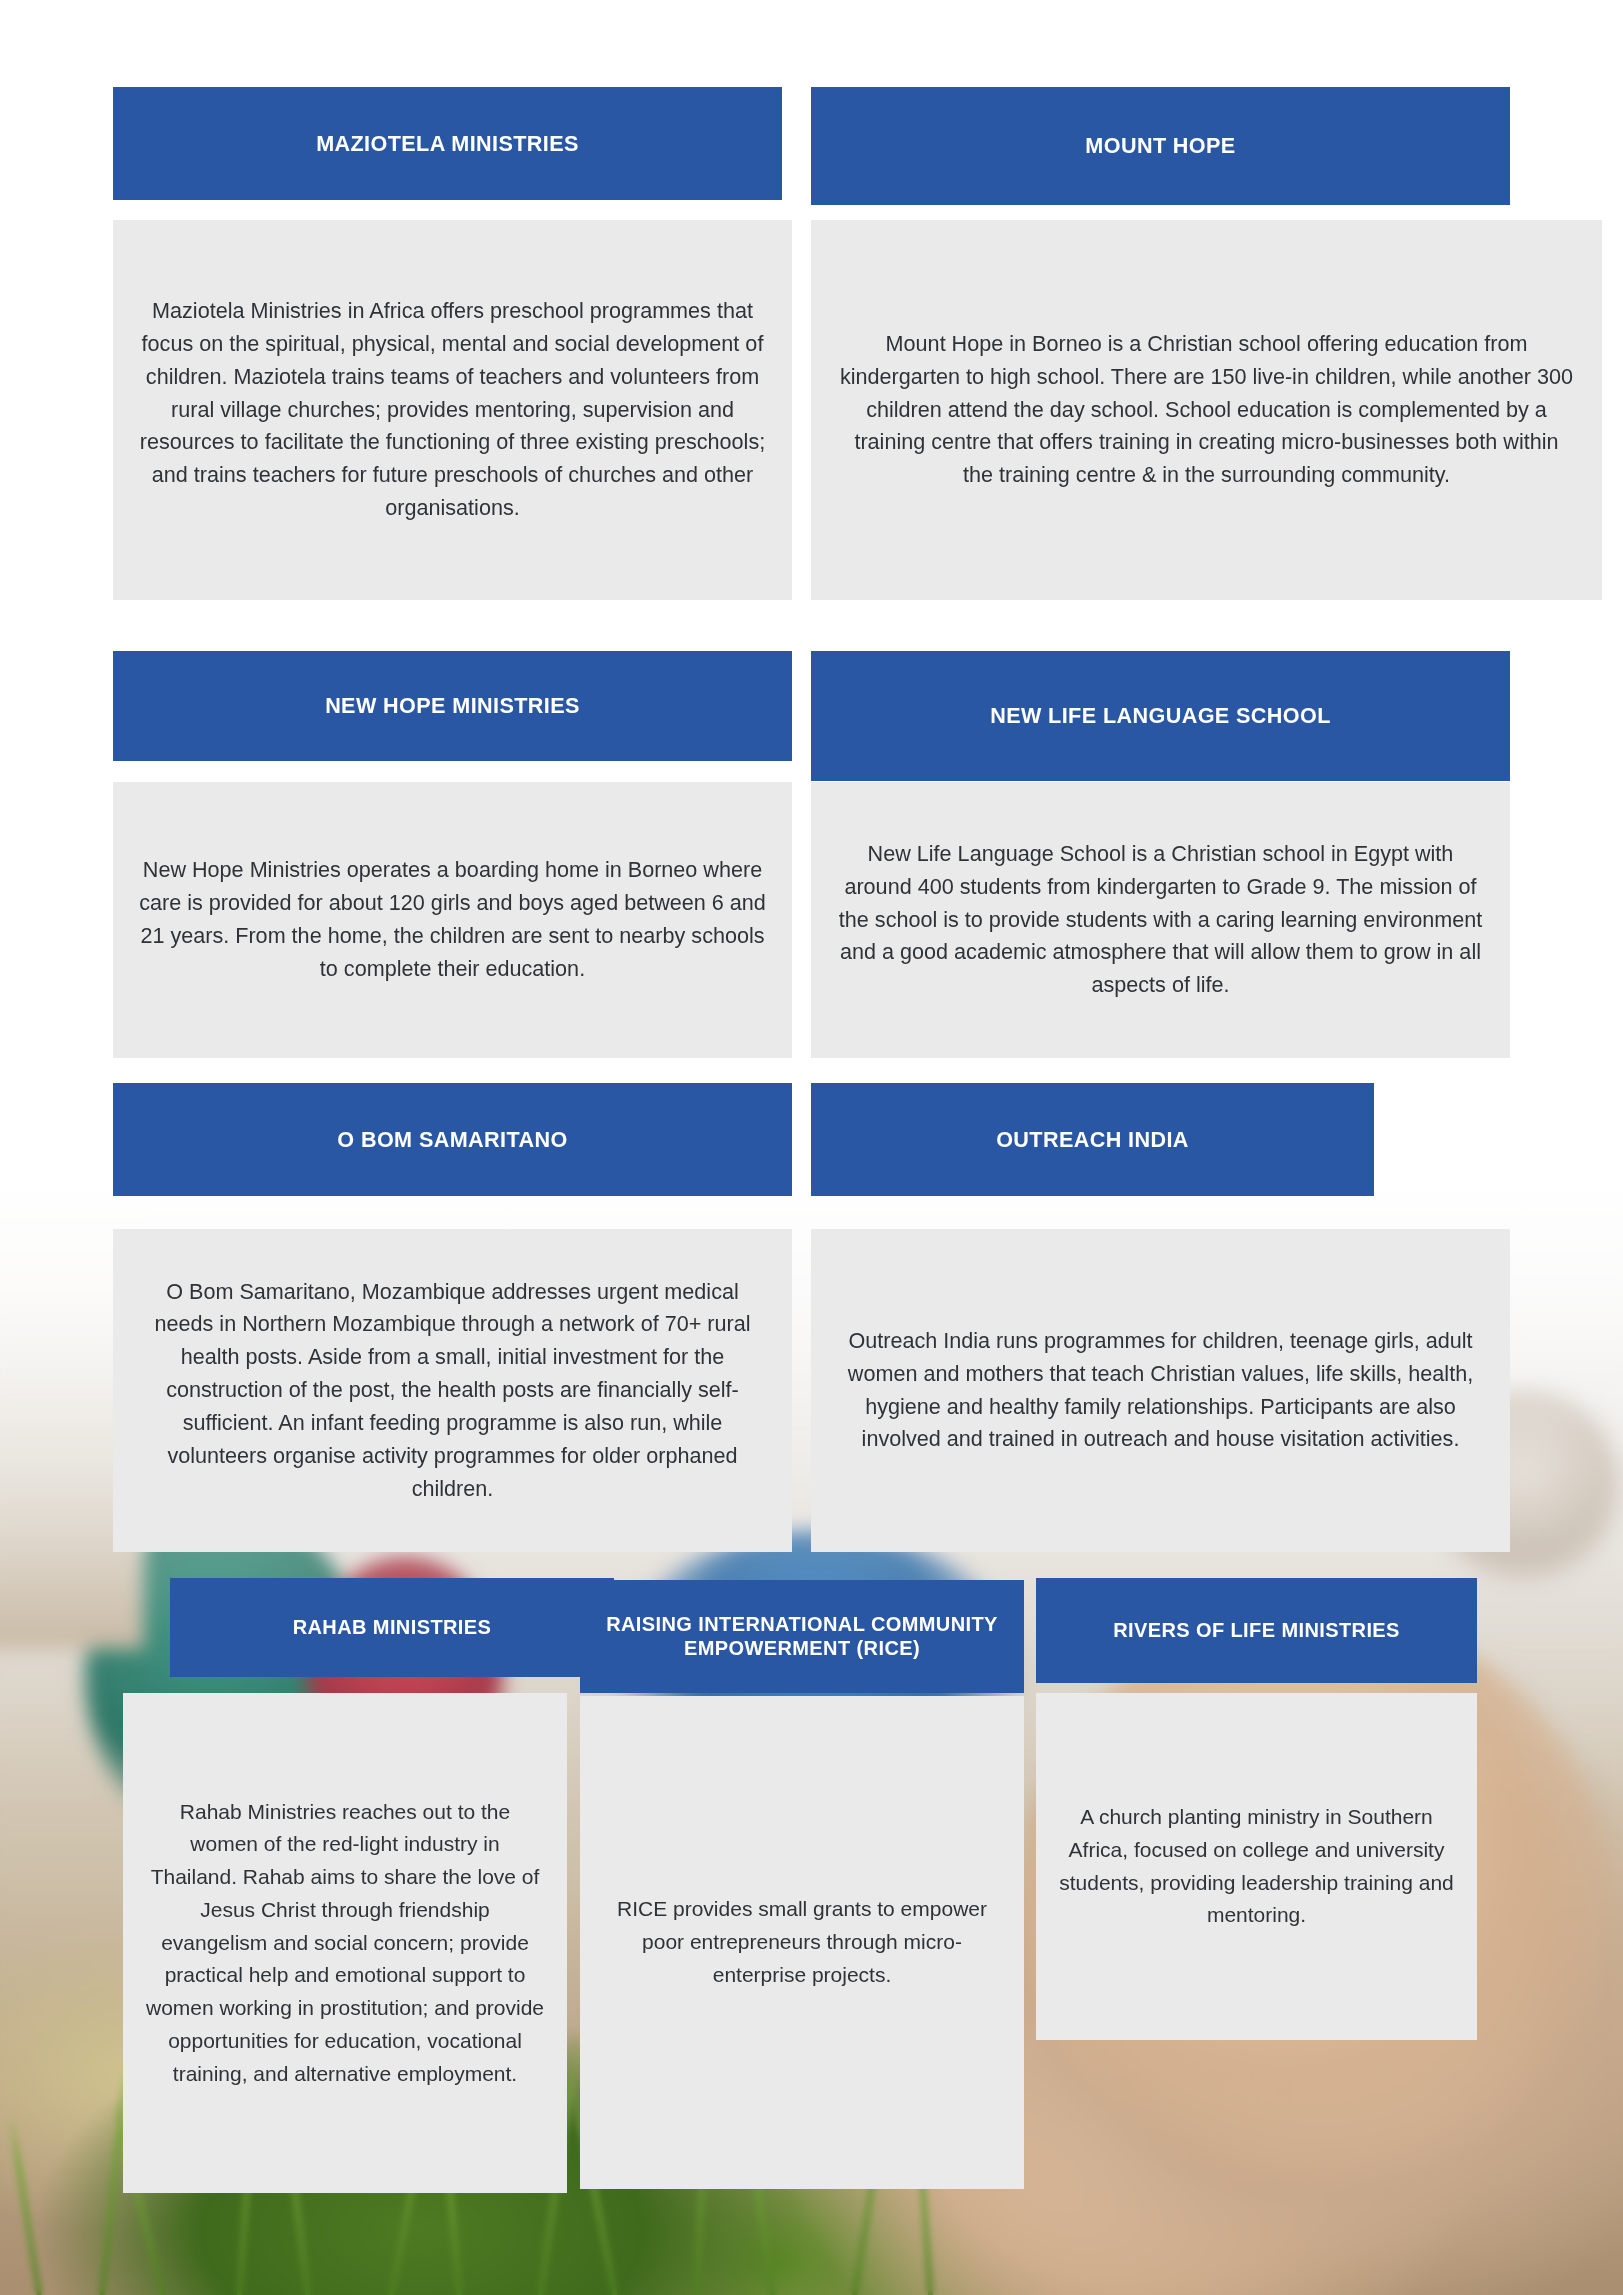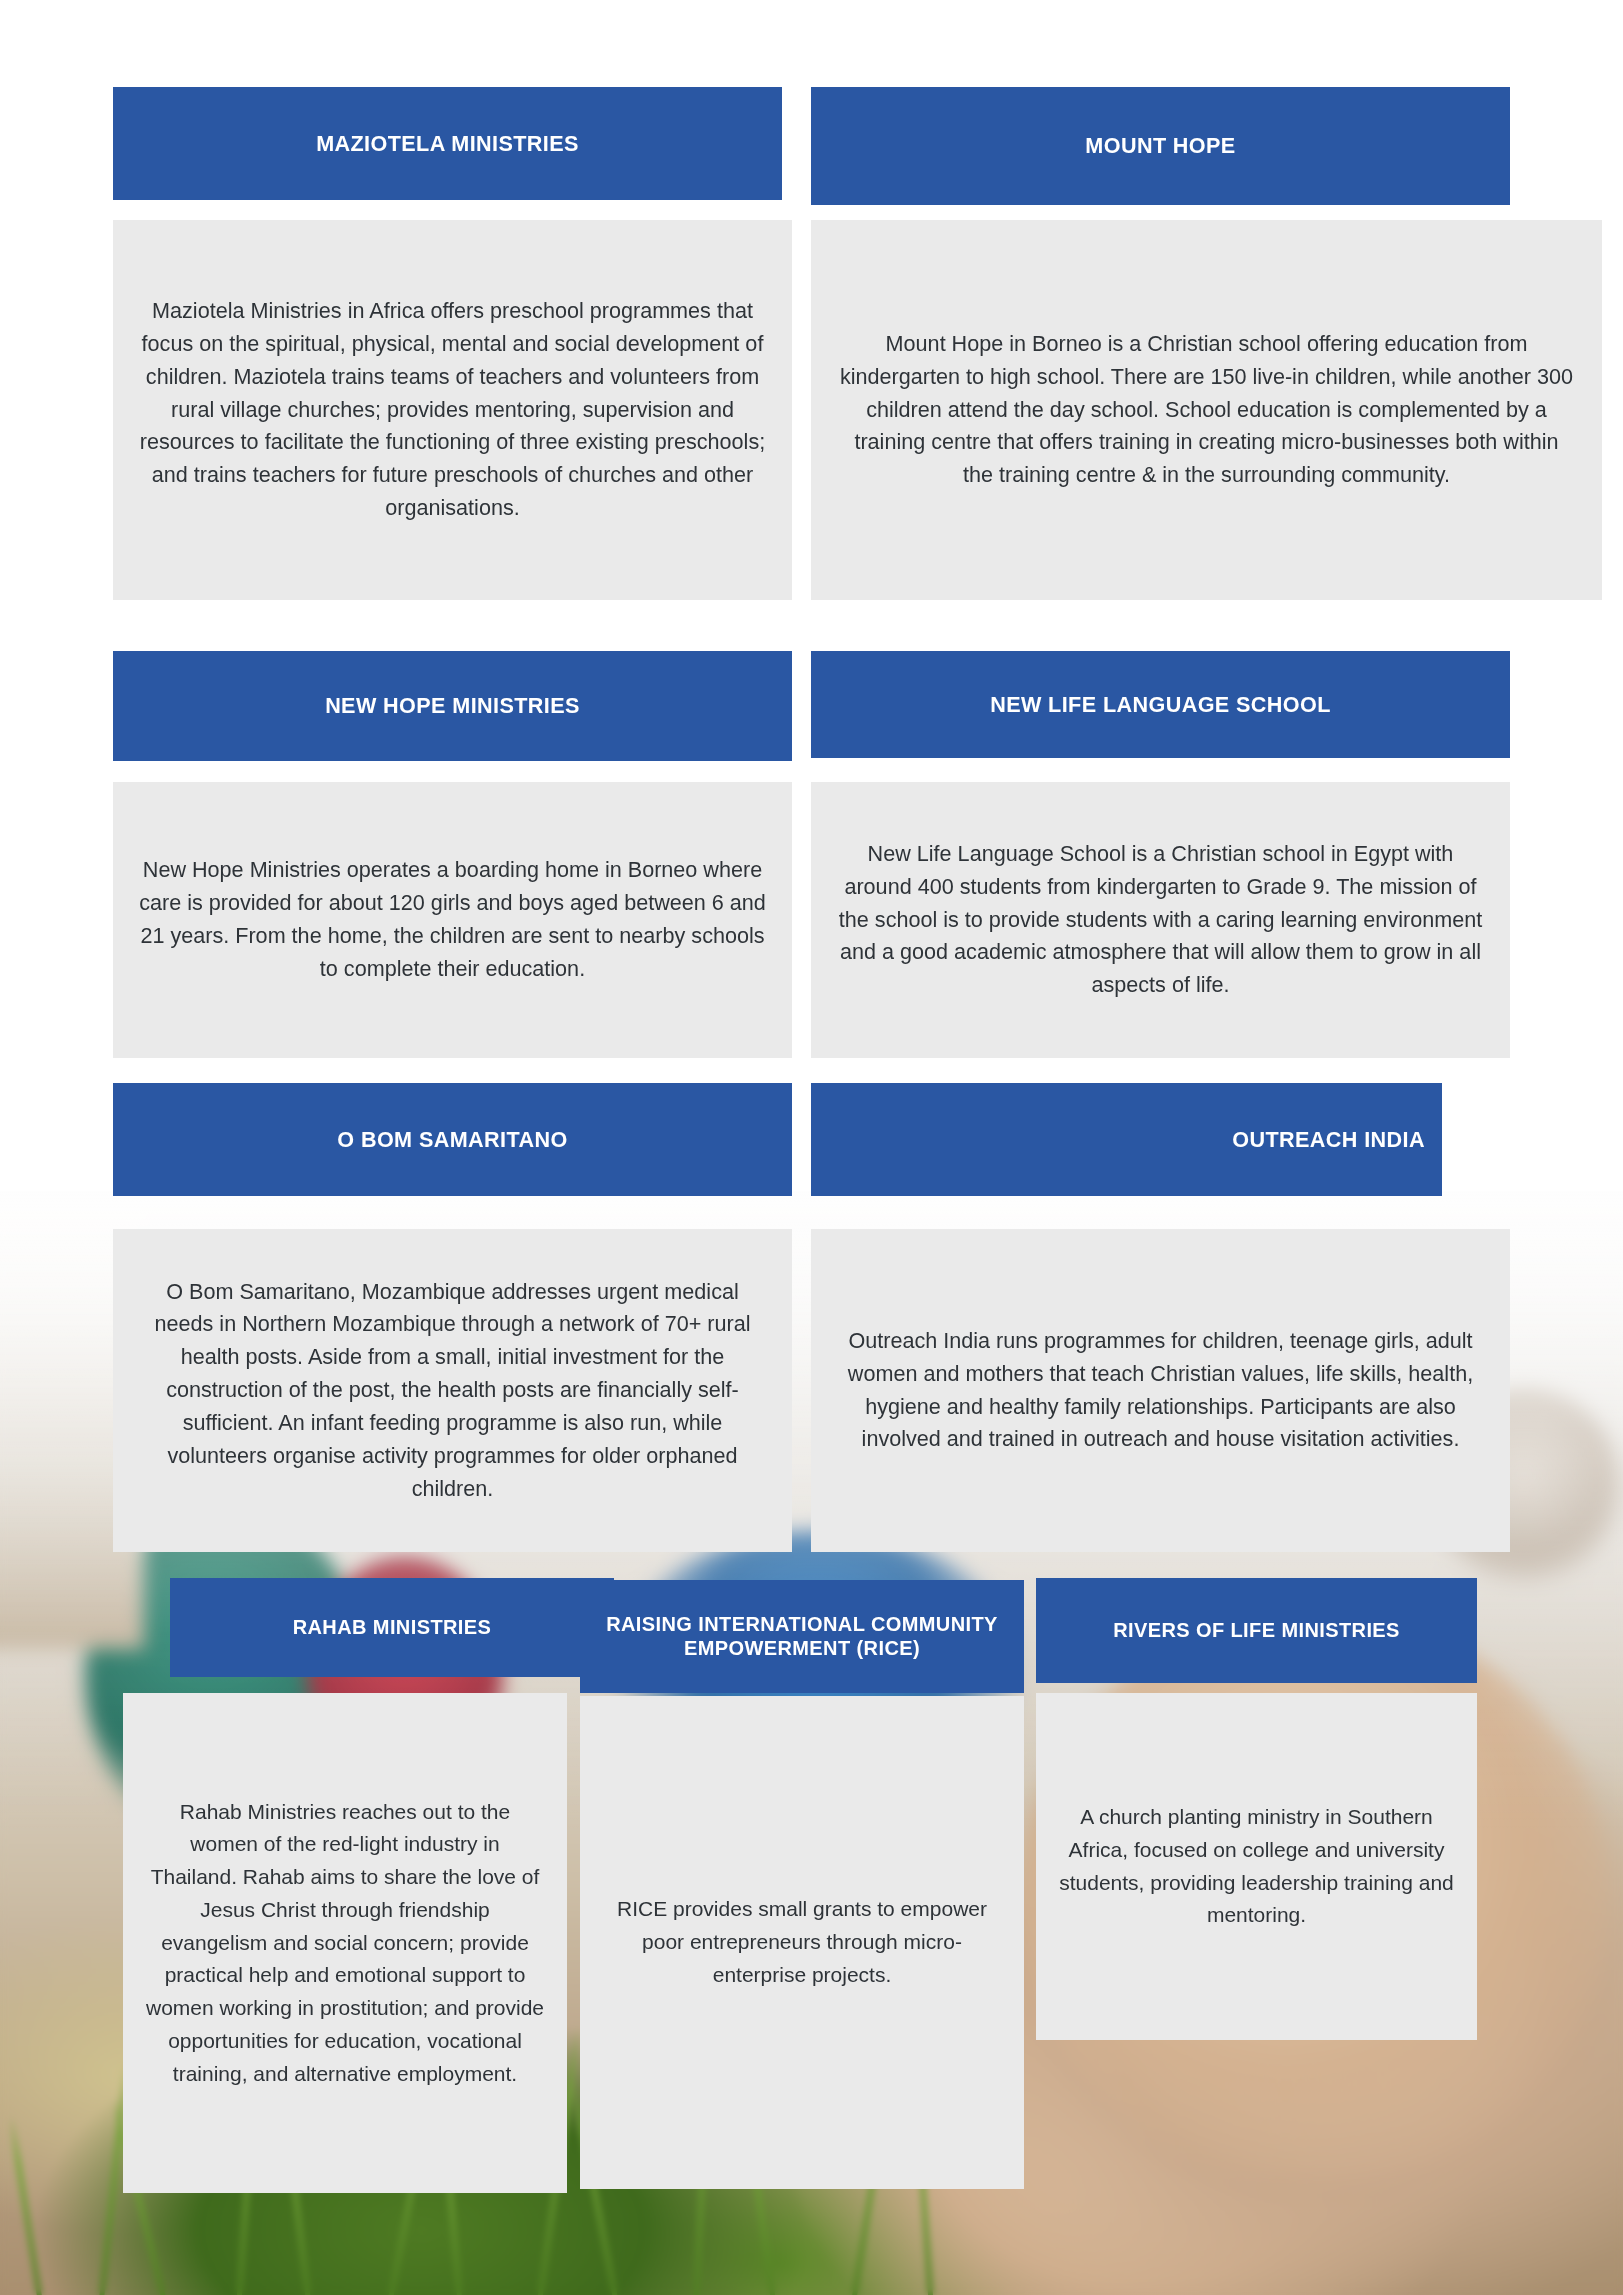--- a/index.html
+++ b/index.html
@@ -112,27 +112,27 @@
 
   
   #card-maziotela .card-header   { left:113px;  top:87px;  width:669px; height:113px; }
   #card-maziotela .card-body     { left:113px;  top:220px;  width:679px; height:380px; }
   #card-mounthope .card-header   { left:811px; top:87px;  width:699px; height:118px; }
   #card-mounthope .card-body     { left:811px; top:220px;  width:791px; height:380px; }
 
   
   #card-newhope .card-header     { left:113px;  top:651px;  width:679px; height:110px; }
   #card-newhope .card-body       { left:113px;  top:782px; width:679px; height:276px; }
-  #card-newlife .card-header     { left:811px; top:651px;  width:699px; height:107px; }
+  #card-newlife .card-header     { left:811px; top:651px;  width:699px; height:130px; }
   #card-newlife .card-body       { left:811px; top:782px; width:699px; height:276px; }
 
   
   #card-obom .card-header        { left:113px;  top:1083px; width:679px; height:113px; }
   #card-obom .card-body          { left:113px;  top:1229px; width:679px; height:323px; }
-  #card-outreach .card-header    { left:811px; top:1083px; width:631px; height:113px;justify-content:flex-end; }
+  #card-outreach .card-header    { left:811px; top:1083px; width:563px; height:113px; }
   #card-outreach .card-body      { left:811px; top:1229px; width:699px; height:323px; }
 
   
   #card-rahab .card-header       { left:123px;  top:1578px; width:444px;  height:99px;margin-left:47px; }
   #card-rahab .card-body         { left:123px;  top:1693px; width:444px;  height:500px; }
   #card-rice .card-header        { left:580px;  top:1580px; width:444px;  height:113px; }
   #card-rice .card-body          { left:580px;  top:1696px; width:444px;  height:493px; }
   #card-rivers .card-header      { left:1036px; top:1578px; width:441px;  height:105px; }
   #card-rivers .card-body        { left:1036px; top:1693px; width:441px;  height:347px; }
 

